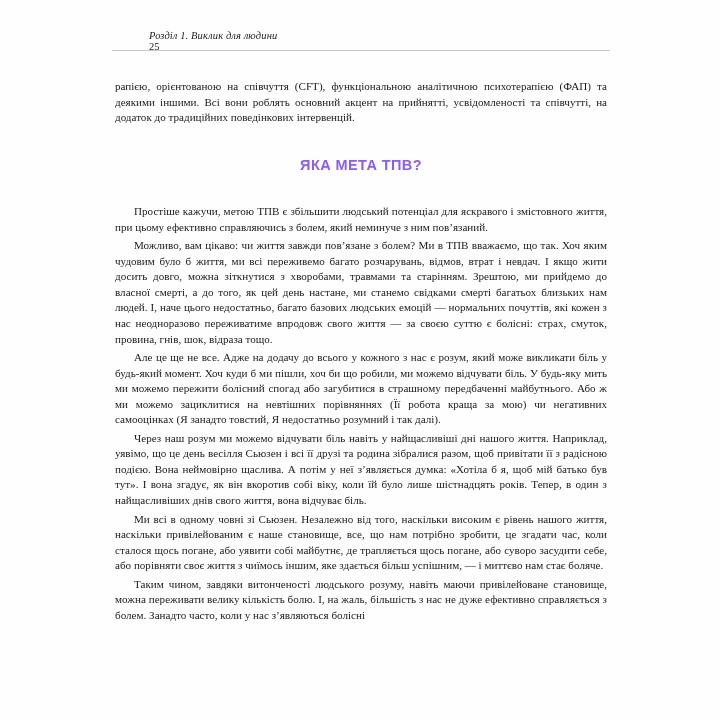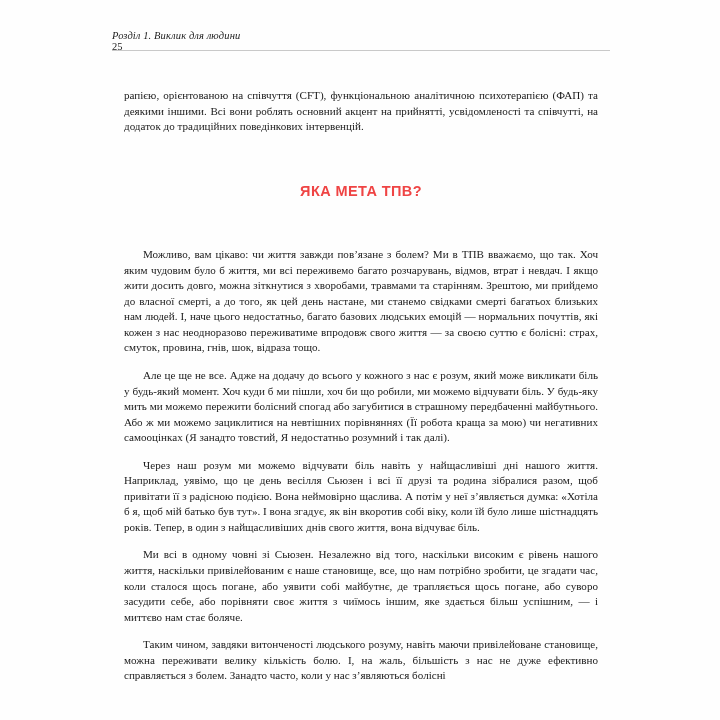--- a/index.html
+++ b/index.html
@@ -39,67 +39,68 @@
     font-style: italic;
     font-size: 10.5px;
     letter-spacing: 0.1px;
     color: #222222;
     white-space: nowrap;
   }
   .running-head-folio {
     font-family: "Liberation Serif", "DejaVu Serif", serif;
     font-size: 10.5px;
     color: #222222;
+    margin-left: 37px;
   }
   .head-rule {
     position: absolute;
     left: 112px;
     top: 50px;
     width: 498px;
     height: 1px;
     background: #c9c9c9;
   }
 
   
   .textblock {
     position: absolute;
     left: 112px;
     top: 76px;
     width: 498px;
   }
 
   p.body {
-    margin: 12px;
+    margin: 3px;
     font-size: 11.1px;
     line-height: 15.55px;
     text-align: justify;
     text-justify: inter-word;
     hyphens: manual;
     color: #1a1a1a;
     font-family: "Liberation Serif", "DejaVu Serif", serif;
   }
   p.body.indent {
     text-indent: 19px;
   }
   p.body.noindent {
     text-indent: 0;
   }
 
   .it {
   }
 
   
   h2.section-heading {
-    margin: 12px;
+    margin: 4px;
     font-family: "Liberation Sans", "DejaVu Sans", sans-serif;
     font-weight: bold;
     font-size: 14.5px;
     letter-spacing: 0.4px;
     text-align: center;
-    color: #ef4444;
+    color: #8b5cf6;
     line-height: 1;
   }
   .gap-before-heading { height: 25px; }
   .gap-after-heading  { height: 25px; }
 </style>
 </head>
 <body>
 
 <div class="page">
 
@@ -112,20 +113,21 @@
   <div class="textblock">
 
     <p class="body noindent"><span>рапією, орієнтованою на співчуття (CFT), функціональною аналітичною психотерапією (ФАП) та деякими іншими. Всі вони роблять основний акцент на прийнятті, усвідомленості та співчутті, на додаток до традиційних поведінкових інтервенцій.</span></p>
 
     <div class="gap-before-heading"></div>
 
     <h2 class="section-heading">ЯКА МЕТА ТПВ?</h2>
 
     <div class="gap-after-heading"></div>
 
+    <p class="body indent"><span>Простіше кажучи, метою ТПВ є збільшити людський потенціал для яскравого і змістовного життя, при цьому ефективно справляючись з болем, який неминуче з ним пов’язаний.</span></p>
 
     <p class="body indent"><span>Можливо, вам цікаво: чи життя </span><span class="it">завжди</span><span> пов’язане з болем? Ми в ТПВ вважаємо, що так. Хоч яким чудовим було б життя, ми всі переживемо багато розчарувань, відмов, втрат і невдач. І якщо жити досить довго, можна зіткнутися з хворобами, травмами та старінням. Зрештою, ми прийдемо до власної смерті, а до того, як цей день настане, ми станемо свідками смерті багатьох близьких нам людей. І, наче цього недостатньо, багато базових людських емоцій — нормальних почуттів, які кожен з нас неодноразово переживатиме впродовж свого життя — за своєю суттю є болісні: страх, смуток, провина, гнів, шок, відраза тощо.</span></p>
 
     <p class="body indent"><span>Але це ще не все. Адже на додачу до всього у кожного з нас є розум, який може викликати біль у будь-який момент. Хоч куди б ми пішли, хоч би що робили, ми можемо відчувати біль. У будь-яку мить ми можемо пережити болісний спогад або загубитися в страшному передбаченні майбутнього. Або ж ми можемо зациклитися на невтішних порівняннях (</span><span class="it">Її робота краща за мою</span><span>) чи негативних самооцінках (</span><span class="it">Я занадто товстий, Я недостатньо розумний</span><span> і так далі).</span></p>
 
     <p class="body indent"><span>Через наш розум ми можемо відчувати біль навіть у найщасливіші дні нашого життя. Наприклад, уявімо, що це день весілля Сьюзен і всі її друзі та родина зібралися разом, щоб привітати її з радісною подією. Вона неймовірно щаслива. А потім у неї з’являється думка: «</span><span class="it">Хотіла б я, щоб мій батько був тут</span><span>». І вона згадує, як він вкоротив собі віку, коли їй було лише шістнадцять років. Тепер, в один з найщасливіших днів свого життя, вона відчуває біль.</span></p>
 
     <p class="body indent"><span>Ми всі в одному човні зі Сьюзен. Незалежно від того, наскільки високим є рівень нашого життя, наскільки привілейованим є наше становище, все, що нам потрібно зробити, це згадати час, коли сталося щось погане, або уявити собі майбутнє, де трапляється щось погане, або суворо засудити себе, або порівняти своє життя з чиїмось іншим, яке здається більш успішним, — і миттєво нам стає боляче.</span></p>
 
     <p class="body indent"><span>Таким чином, завдяки витонченості людського розуму, навіть маючи привілейоване становище, можна переживати велику кількість болю. І, на жаль, більшість з нас не дуже ефективно справляється з болем. Занадто часто, коли у нас з’являються болісні</span></p>

